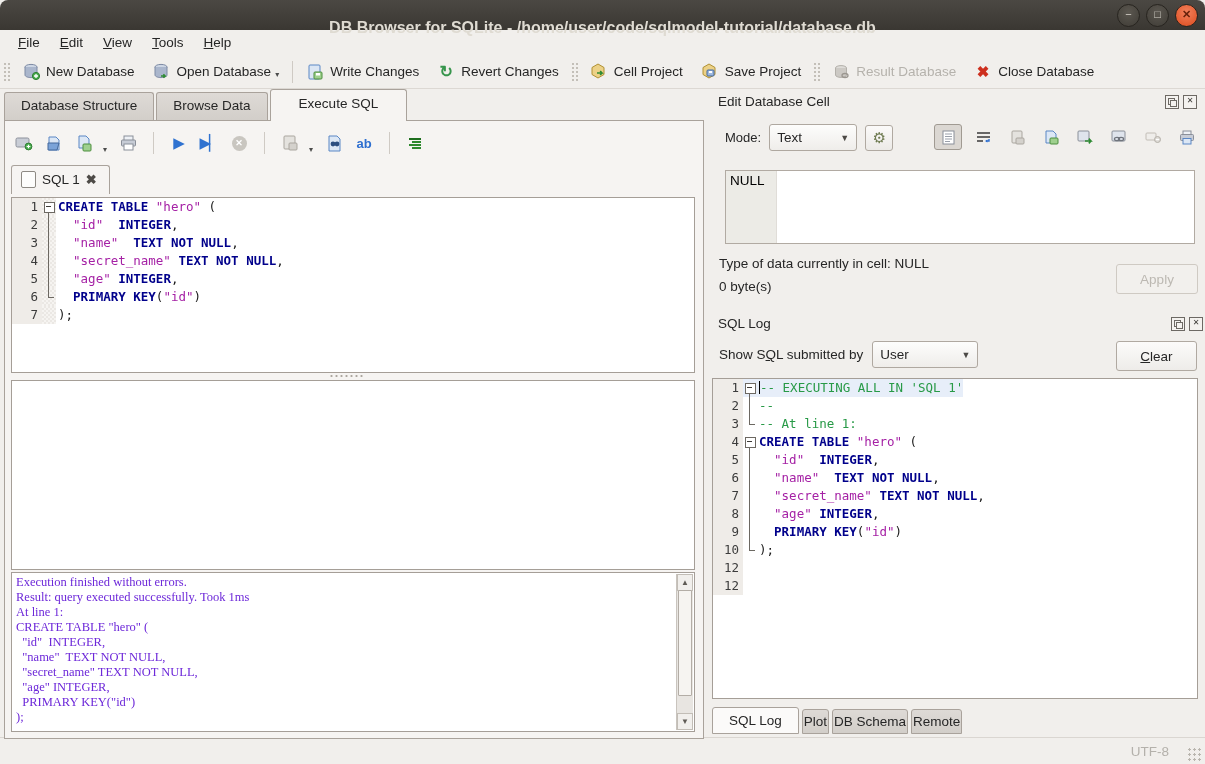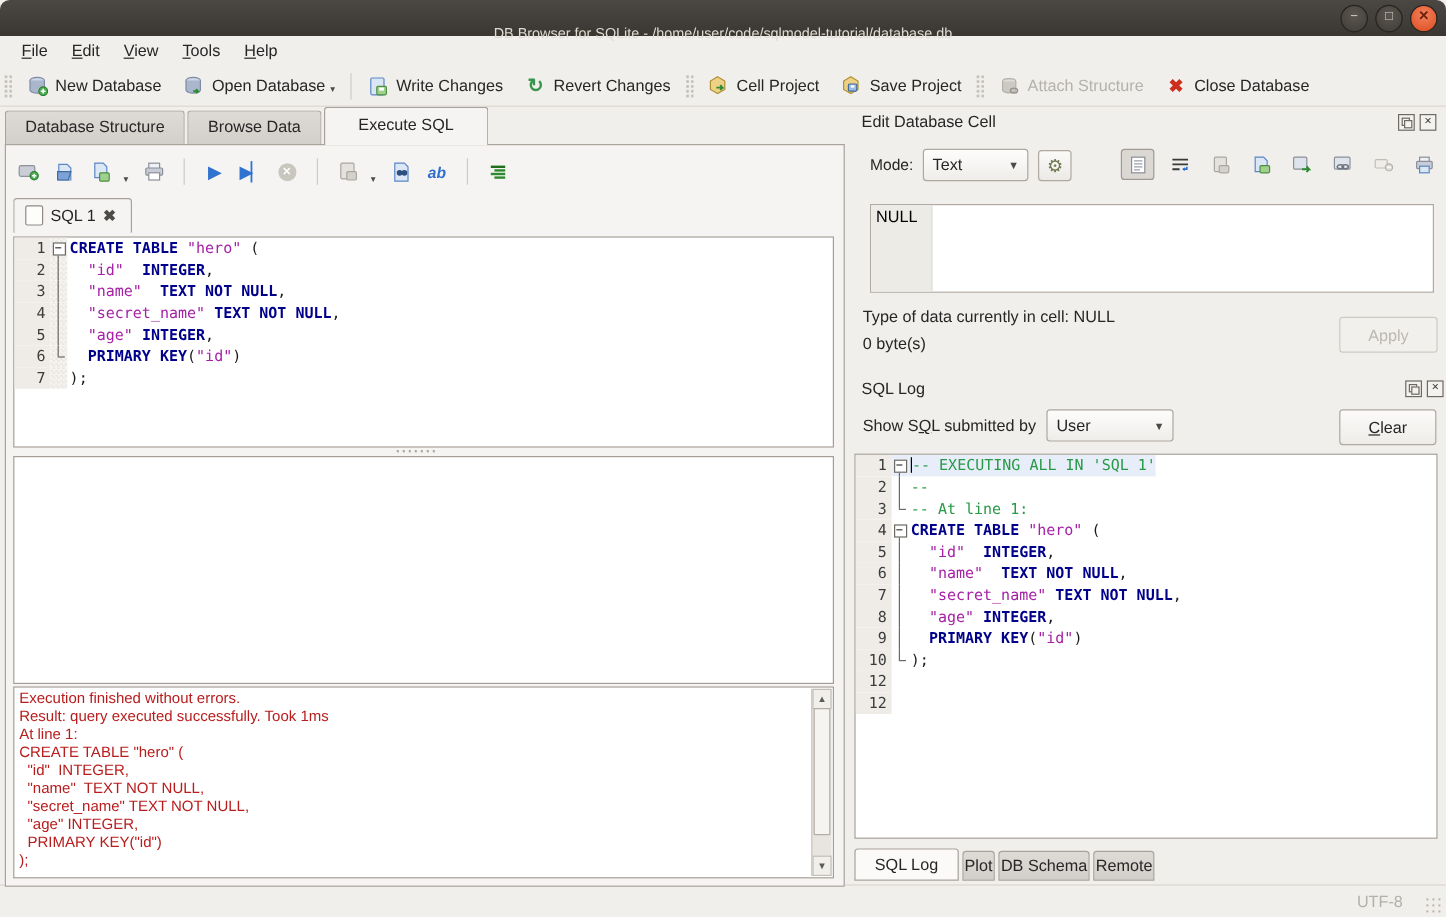--- a/index.html
+++ b/index.html
@@ -2,21 +2,21 @@
 <html><head>
 <meta charset="utf-8">
 <style>
   html,body{margin:0;padding:0}
   body{width:1205px;height:764px;position:relative;overflow:hidden;
        background:#f1efec;font-family:"Liberation Sans",sans-serif;font-size:13px;color:#262626;}
   
   .titlebar{position:absolute;left:0;top:0;width:1205px;height:30px;
             background:linear-gradient(#4b4843,#3a3732);border-radius:8px 8px 0 0;
             display:flex;align-items:center;justify-content:center;}
-  .titlebar .title{color:#dfdbd2;font-weight:normal;font-size:12px;margin-top:26px;}
+  .titlebar .title{color:#dfdbd2;font-weight:bold;font-size:16px;margin-top:26px;}
   .winbtns{position:absolute;right:7px;top:4px;display:flex;gap:6px;}
   .winbtn{width:21px;height:21px;border-radius:50%;border:1px solid #27241f;
           background:radial-gradient(circle at 50% 35%,#5b5750,#3f3c36);
           color:#d6d2ca;font-size:11px;line-height:19px;text-align:center;}
   .winbtn.close{background:radial-gradient(circle at 50% 35%,#f3815c,#dc4b1d);color:#69220b;font-weight:bold;}
   
   .menubar{position:absolute;left:0;top:30px;width:1205px;height:25px;display:flex;align-items:center;padding-left:8px;}
   .menu-item{padding:3px 10px;font-size:13.5px;}
   .mn{text-decoration:underline;}
   
@@ -59,22 +59,22 @@
   .f-end i.h{left:6px;top:9px;width:6px;height:1px;background:#6c6862;}
   .ctext{padding-left:2px;}
   .tok-kw{color:#00008b;font-weight:bold;}
   .tok-s{color:#a521a5;}
   .tok-com{color:#289a47;}
   .tok-p{color:#1a1a1a;}
   .hlrow .fold,.hlrow .ctext{background:#e7eef9;}
   .caret-i{display:inline-block;width:1px;height:13px;background:#000;vertical-align:-2px;}
   .splitdots{position:absolute;left:0;width:682px;height:6px;display:flex;align-items:center;justify-content:center;}
   .splitdots b{width:34px;height:2px;background:radial-gradient(circle,#aba69f 1px,transparent 1.2px);background-size:5px 2px;}
-  .execlog{font-family:Liberation Sans, sans-serif;font-size:12.5px;line-height:15px;white-space:pre;
-           overflow:hidden;padding:2px 0 0 4px;color:#b91c1c;}
+  .execlog{font-family:Liberation Serif, serif;font-size:12.5px;line-height:15px;white-space:pre;
+           overflow:hidden;padding:2px 0 0 4px;color:#6d28d9;}
   
   .vscroll{position:absolute;top:1px;bottom:1px;right:1px;width:16px;background:#e8e5e1;border-left:1px solid #c9c4be;}
   .vs-btn{height:15px;text-align:center;font-size:8px;color:#5f5b55;line-height:15px;background:#f1efec;border:1px solid #c2bdb6;}
   .vs-thumb{position:absolute;left:1px;right:1px;top:16px;height:338px;background:#f6f4f1;border:1px solid #b3ada6;border-radius:1px;}
   .vs-down{position:absolute;bottom:0;left:0;right:0;}
   
   .right-panel{position:absolute;left:706px;top:90px;width:497px;height:647px;}
   .dw-header{display:flex;align-items:center;justify-content:space-between;padding:4px 6px 2px 12px;font-size:13.5px;}
   .dockbtns{display:flex;gap:4px;}
   .dockbtn{width:12px;height:12px;border:1px solid #6d6964;position:relative;background:#f4f2ef;font-size:8px;
@@ -98,21 +98,21 @@
   .btab{border:1px solid #a9a29b;background:linear-gradient(#dedad6,#d2cec9);padding:4px 1px;font-size:13.5px;
         margin-right:3px;border-radius:3px 3px 0 0;}
   .btab.active{background:#fbfaf9;padding:5px 16px;}
   
   .statusbar{position:absolute;left:0;top:737px;width:1205px;height:27px;border-top:1px solid #dad6d1;}
   .enc{position:absolute;right:36px;top:6px;color:#b4b1ab;font-size:13.5px;}
   .grip{position:absolute;right:4px;bottom:4px;width:14px;height:14px;
         background:radial-gradient(circle,#b9b5ae 1px,transparent 1.3px);background-size:5px 5px;}
   
   svg{display:block;}
-  .abtxt{color:#2e6fd0;font-weight:bold;font-style:italic;font-size:13px;}
+  .abtxt{color:#2e6fd0;font-weight:bold;font-size:13px;}
   .play{color:#2f72d0;font-size:15px;}
   .playbar{color:#2f72d0;font-size:15px;letter-spacing:-2px;}
   .stopico{width:15px;height:15px;border-radius:50%;background:#c9c6c0;color:#fff;font-size:9px;line-height:15px;text-align:center;font-weight:bold;}
   .revert{color:#37954c;font-size:16px;font-weight:bold;}
   .gearg{font-size:15px;color:#6f7b52;}
   .indent-lines b{display:block;height:2px;margin:1px 0;background:#2e8a2e;}
   .indent-lines b.l1{width:12px;background:#1e6e1e;}
   .indent-lines b.l2{width:9px;margin-left:3px;}
   .indent-lines b.l3{width:12px;}
   .indent-lines b.l4{width:9px;margin-left:3px;}
@@ -198,21 +198,21 @@
   </span>
   <span class="thandle"></span>
   <span class="tbtn disabled">
     <span class="ico">
       <svg width="17" height="17" viewBox="0 0 17 17">
           <ellipse cx="8" cy="5" rx="5.5" ry="2.4" fill="#dedcd8" stroke="#b3b0aa"></ellipse>
           <path d="M2.5 5v7c0 1.3 2.5 2.4 5.5 2.4s5.5-1.1 5.5-2.4V5" fill="#ccc9c4" stroke="#b3b0aa"></path>
           <ellipse cx="12" cy="12.5" rx="3" ry="2" fill="none" stroke="#9a968f" stroke-width="1.3"></ellipse>
         </svg>
     </span>
-    <span>Attach Structure</span>
+    <span>Result Database</span>
   </span>
   <span class="tbtn">
     <span class="ico redx">✖</span>
     <span>Close Database</span>
   </span>
 </div>
 
 <div class="main-tabs">
   <span class="mtab">Database Structure</span>
   <span class="mtab">Browse Data</span>

